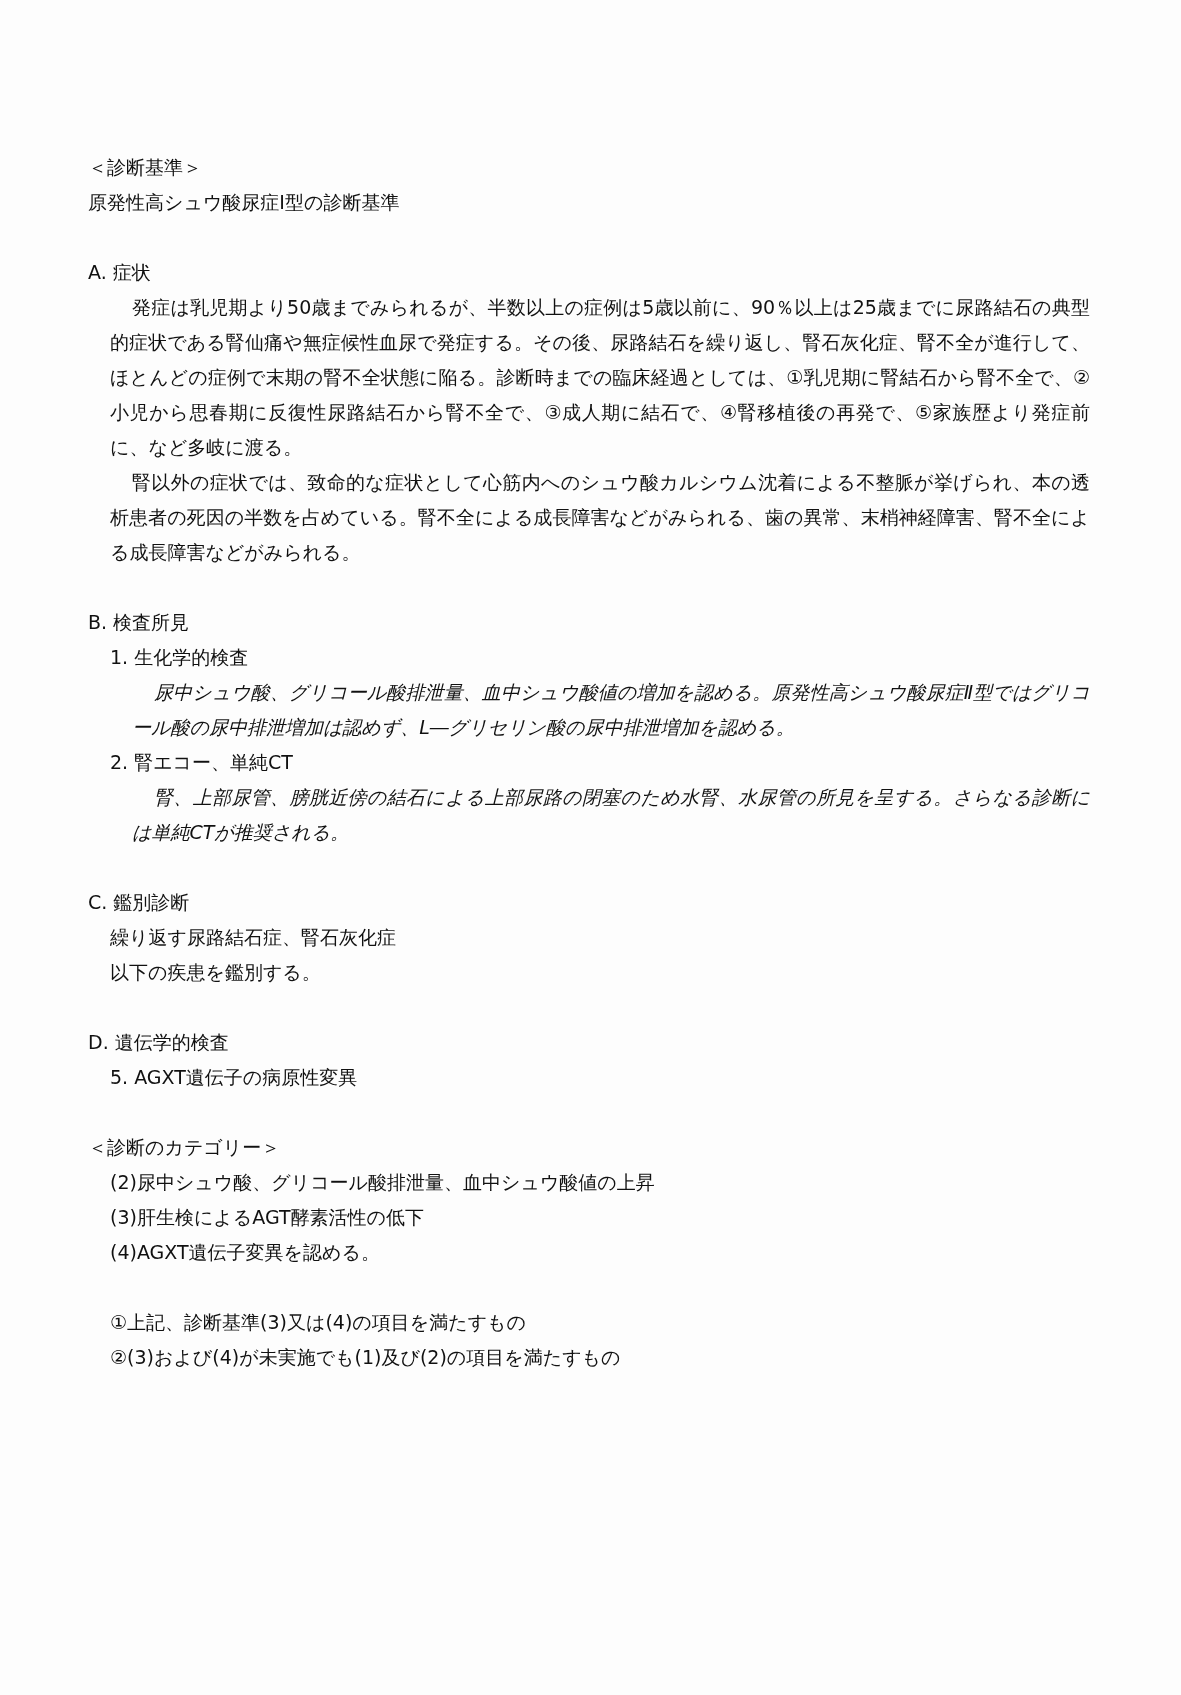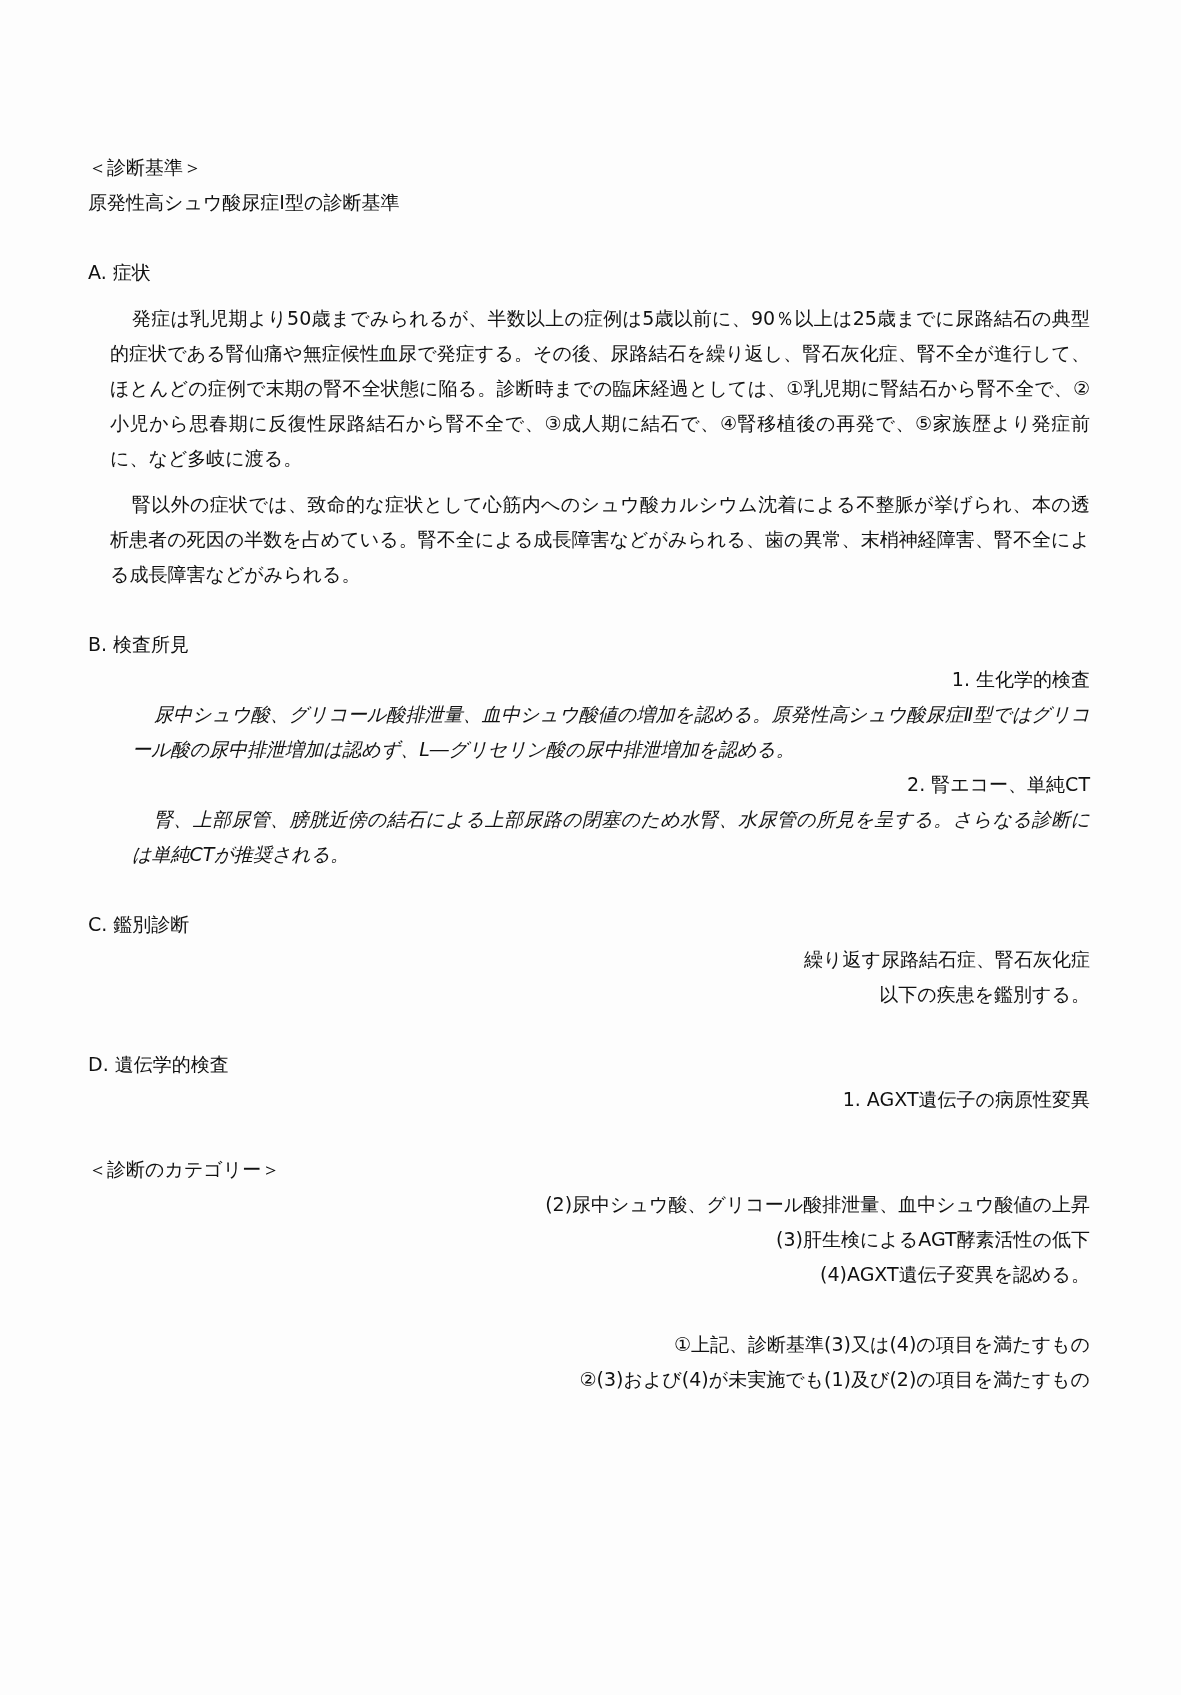--- a/index.html
+++ b/index.html
@@ -3,24 +3,24 @@
 <meta charset="utf-8">
 <style>
   html, body { margin: 0; padding: 0; background: #fdfdfd; }
   body {
     width: 1181px; height: 1695px; position: relative; overflow: hidden;
     font-family: "DejaVu Sans", sans-serif; color: #111; font-size: 19px;
   }
   .page { position: absolute; left: 88px; top: 150px; width: 1002px; }
   .line { height: 35px; line-height: 35px; white-space: nowrap; }
   .gap { height: 35px; }
-  .ind1 { padding-left: 22px; text-align: right; }
+  .ind1 { padding-left: 22px; }
   .ind2 { padding-left: 44px; }
   .para { line-height: 35px; text-align: justify; text-justify: inter-character; }
-  .para.ind1 { padding-left: 22px; margin-top: 11px; }
+  .para.ind1 { padding-left: 22px; }
   .para.ind2 { padding-left: 44px; font-style: italic; }
   .fl { text-indent: 22px; }
 </style>
 </head>
 <body>
 
 <div class="page">
 
   <div class="line">＜診断基準＞</div>
   <div class="line">原発性高シュウ酸尿症Ⅰ型の診断基準</div>
@@ -37,21 +37,21 @@
   <div class="line ind1">2. 腎エコー、単純CT</div>
   <div class="para ind2 fl">腎、上部尿管、膀胱近傍の結石による上部尿路の閉塞のため水腎、水尿管の所見を呈する。さらなる診断には単純CTが推奨される。</div>
   <div class="gap"></div>
 
   <div class="line">C. 鑑別診断</div>
   <div class="line ind1">繰り返す尿路結石症、腎石灰化症</div>
   <div class="line ind1">以下の疾患を鑑別する。</div>
   <div class="gap"></div>
 
   <div class="line">D. 遺伝学的検査</div>
-  <div class="line ind1">1. AGXT遺伝子の病原性変異</div>
+  <div class="line ind1">5. AGXT遺伝子の病原性変異</div>
   <div class="gap"></div>
 
   <div class="line">＜診断のカテゴリー＞</div>
   <div class="line ind1">(2)尿中シュウ酸、グリコール酸排泄量、血中シュウ酸値の上昇</div>
   <div class="line ind1">(3)肝生検によるAGT酵素活性の低下</div>
   <div class="line ind1">(4)AGXT遺伝子変異を認める。</div>
   <div class="gap"></div>
   <div class="line ind1">①上記、診断基準(3)又は(4)の項目を満たすもの</div>
   <div class="line ind1">②(3)および(4)が未実施でも(1)及び(2)の項目を満たすもの</div>
 

